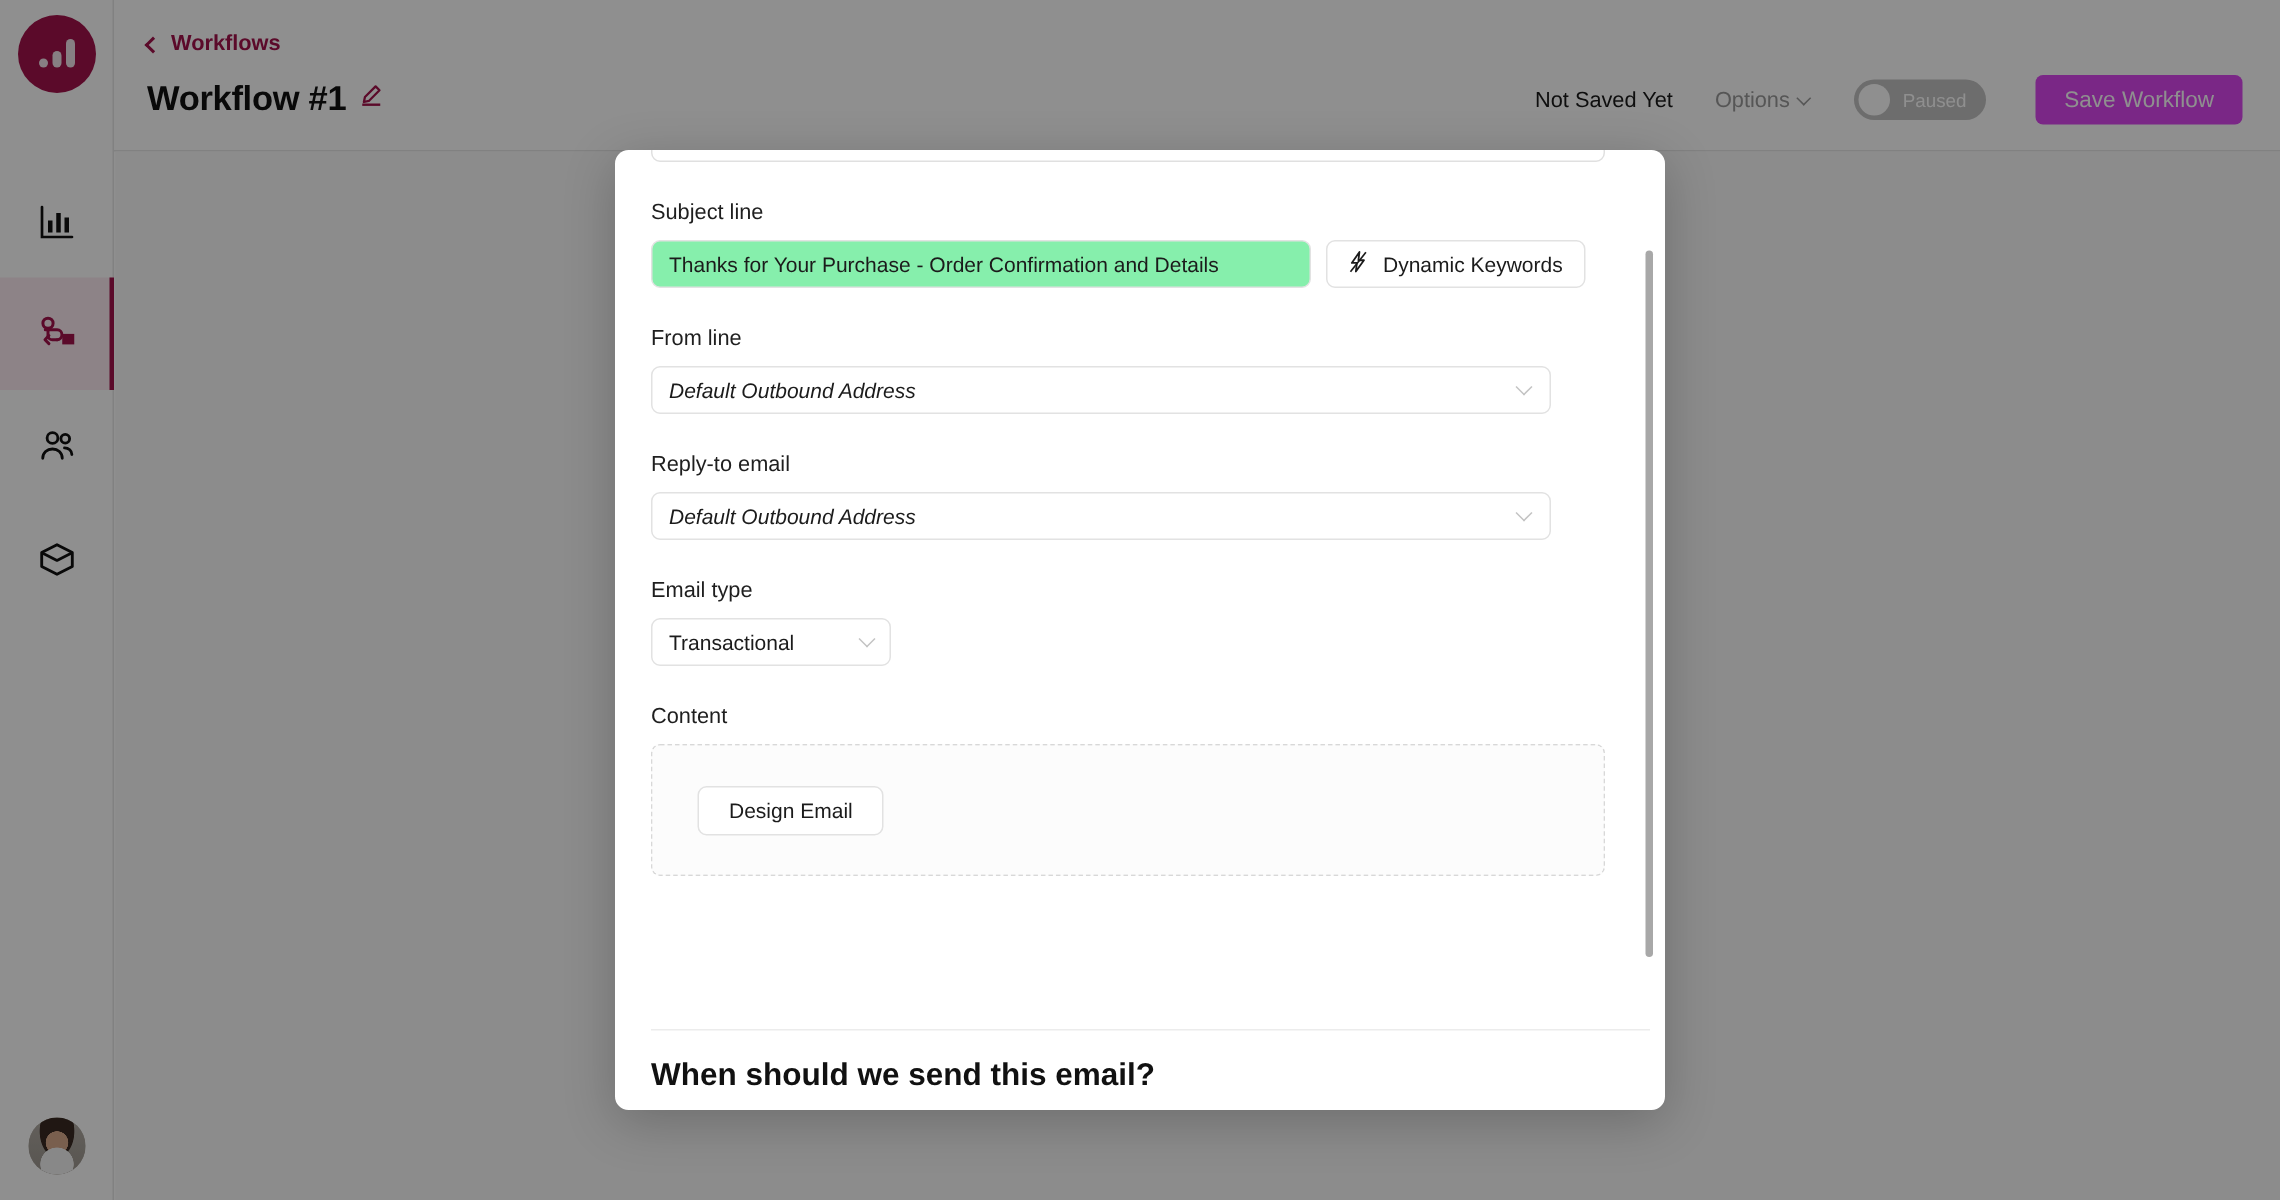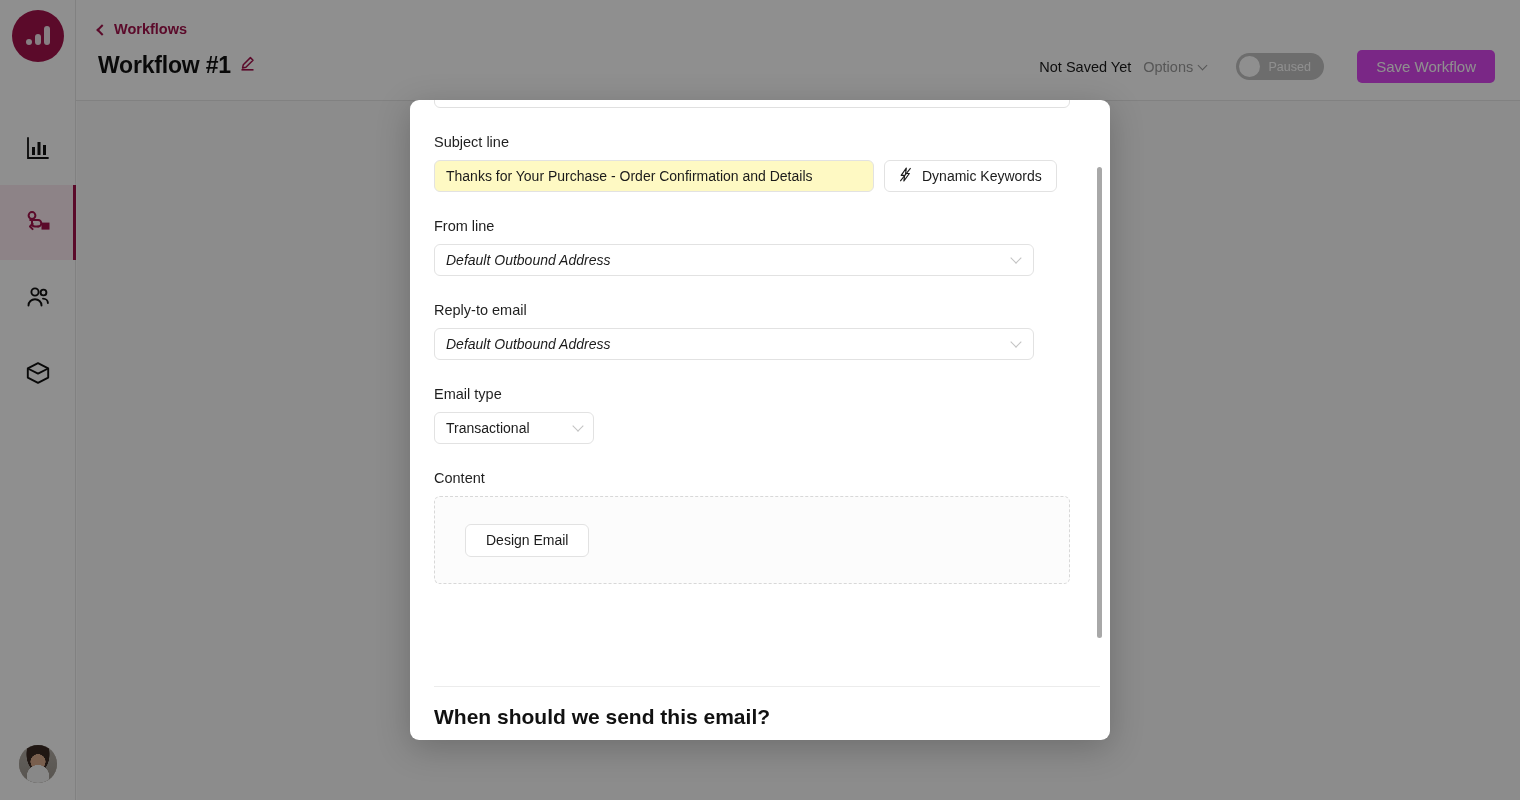--- a/index.html
+++ b/index.html
@@ -143,21 +143,21 @@
   .header-right {
     position: absolute;
     right: 25px; top: 50px;
     display: flex;
     align-items: center;
     gap: 0;
   }
   .not-saved {
     font-size: 14.5px;
     color: #1a1a1a;
-    margin-right: 12px;
+    margin-right: 28px;
   }
   .options-btn {
     display: flex;
     align-items: center;
     gap: 6px;
     font-size: 14.5px;
     color: #9a9a9a;
     cursor: pointer;
     margin-right: 30px;
   }
@@ -259,21 +259,21 @@
 
   .subject-row { display: flex; gap: 10px; }
   .text-input {
     width: 440px; height: 32px;
     border: 1px solid #e2e2e2;
     border-radius: 6px;
     padding: 0 11px;
     font-size: 14px;
     color: #1b1b1b;
     font-family: "Liberation Sans", sans-serif;
-    background: #fef9c3;
+    background: #86efac;
     outline: none;
   }
   .dyn-btn {
     height: 32px;
     padding: 0 14px;
     border: 1px solid #e2e2e2;
     border-radius: 6px;
     background: #ffffff;
     display: flex;
     align-items: center;

